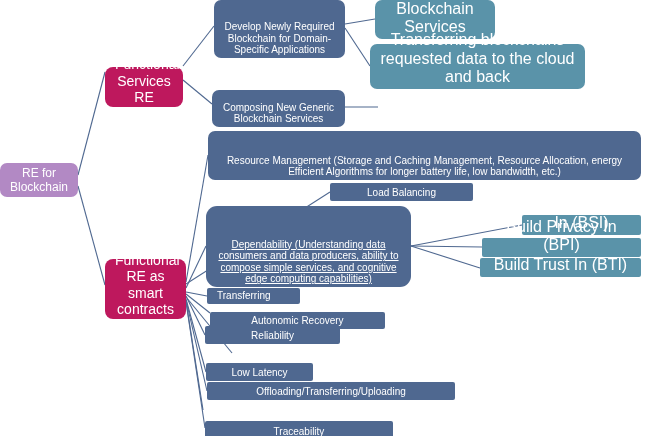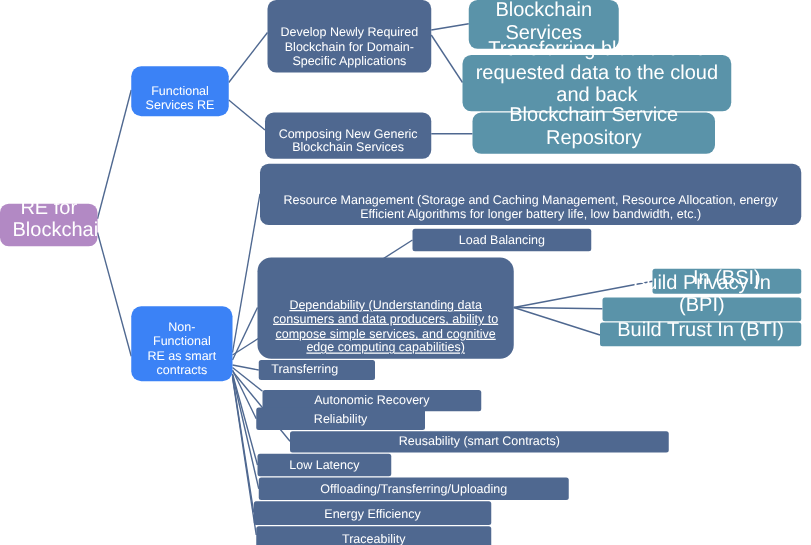--- a/index.html
+++ b/index.html
@@ -3,22 +3,22 @@
 <meta charset="utf-8">
 <style>
   html,body{margin:0;padding:0;background:#ffffff;}
   body{width:649px;height:436px;overflow:hidden;
        font-family:"Liberation Sans",sans-serif;}
   #stage{position:relative;width:649px;height:436px;background:#fff;}
   svg.edges{position:absolute;left:0;top:0;width:649px;height:436px;overflow:visible;}
   .node{position:absolute;box-sizing:border-box;display:flex;align-items:flex-end;
         justify-content:center;text-align:center;color:#ffffff;line-height:1.16;
         border-radius:7px;padding:2px 10px;z-index:2;}
-  .n-root{background:#b289c4;border-radius:7px;font-size:16px;}
-  .n-branch{background:#3b82f6;border-radius:8px;font-size:10px;}
+  .n-root{background:#b289c4;border-radius:7px;font-size:12px;}
+  .n-branch{background:#be185d;border-radius:8px;font-size:14px;margin-top:14px;}
   .n-dark{background:#4f6890;border-radius:7px;font-size:10px;}
   .n-teal{background:#5a93a9;border-radius:7px;font-size:16px;}
   .flat{border-radius:2px;}
   .lbl{display:block;width:100%;}
 </style>
 </head>
 <body>
 
 <div id="stage">
 
@@ -75,23 +75,20 @@
   </div>
 
   <div class="node n-teal" style="left:375px;top:0px;width:120px;height:39px;">
     <span class="lbl">Compute Blockchain Services</span>
   </div>
 
   <div class="node n-teal" style="left:370px;top:44px;width:215px;height:45px;">
     <span class="lbl">Transferring blockchains requested data to the cloud and back</span>
   </div>
 
-  <div class="node n-teal" style="left:378px;top:90px;width:194px;height:33px;">
-    <span class="lbl">Blockchain Service Repository</span>
-  </div>
 
   <div class="node n-dark" style="left:208px;top:131px;width:433px;height:49px;">
     <span class="lbl">Resource Management (Storage and Caching Management, Resource Allocation, energy Efficient Algorithms for longer battery life, low bandwidth, etc.)</span>
   </div>
 
   <div class="node n-dark flat" style="left:330px;top:183px;width:143px;height:18px;">
     <span class="lbl">Load Balancing</span>
   </div>
 
   <div class="node n-dark" style="left:206px;top:206px;width:205px;height:81px;border-radius:11px;text-decoration:underline;">
@@ -115,33 +112,27 @@
   </div>
 
   <div class="node n-dark flat" style="left:210px;top:312px;width:175px;height:17px;">
     <span class="lbl">Autonomic Recovery</span>
   </div>
 
   <div class="node n-dark flat" style="left:205px;top:326px;width:135px;height:18px;">
     <span class="lbl">Reliability</span>
   </div>
 
-  <div class="node n-dark flat" style="left:232px;top:345px;width:303px;height:17px;">
-    <span class="lbl">Reusability (smart Contracts)</span>
-  </div>
 
   <div class="node n-dark flat" style="left:206px;top:363px;width:107px;height:18px;">
     <span class="lbl">Low Latency</span>
   </div>
 
   <div class="node n-dark flat" style="left:207px;top:382px;width:248px;height:18px;">
     <span class="lbl">Offloading/Transferring/Uploading</span>
   </div>
 
-  <div class="node n-dark flat" style="left:203px;top:401px;width:190px;height:19px;">
-    <span class="lbl">Energy Efficiency</span>
-  </div>
 
   <div class="node n-dark flat" style="left:205px;top:421px;width:188px;height:19px;">
     <span class="lbl">Traceability</span>
   </div>
 
 </div>
 
 </body></html>

